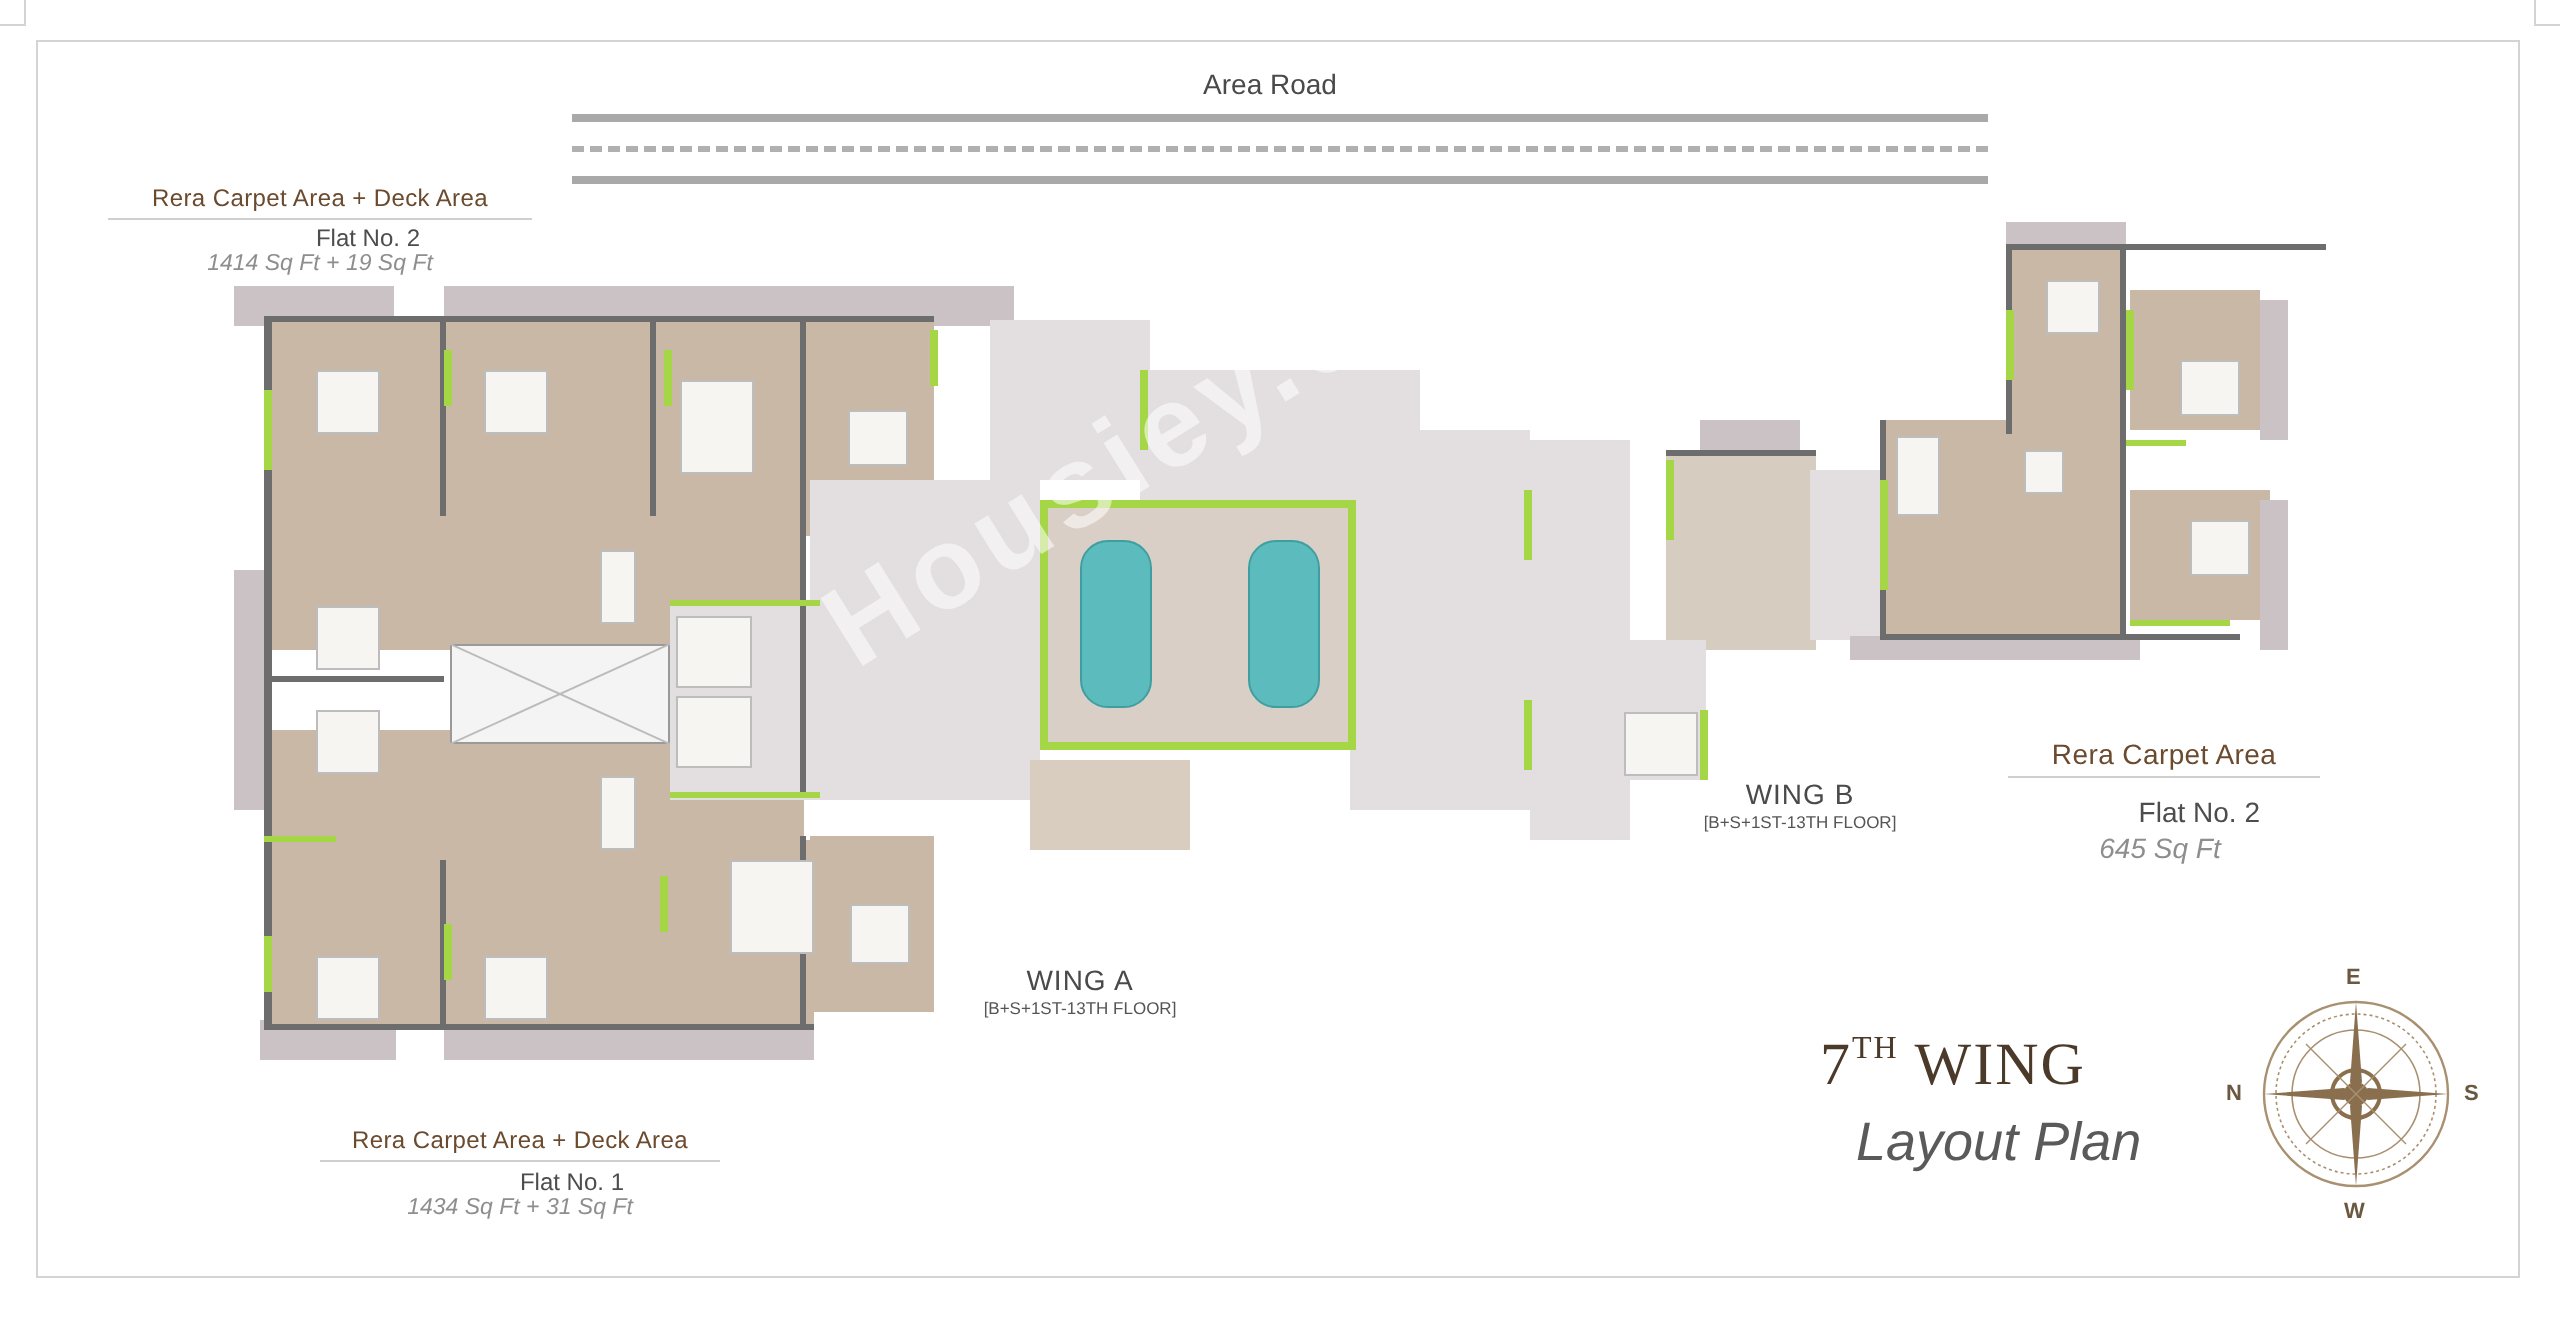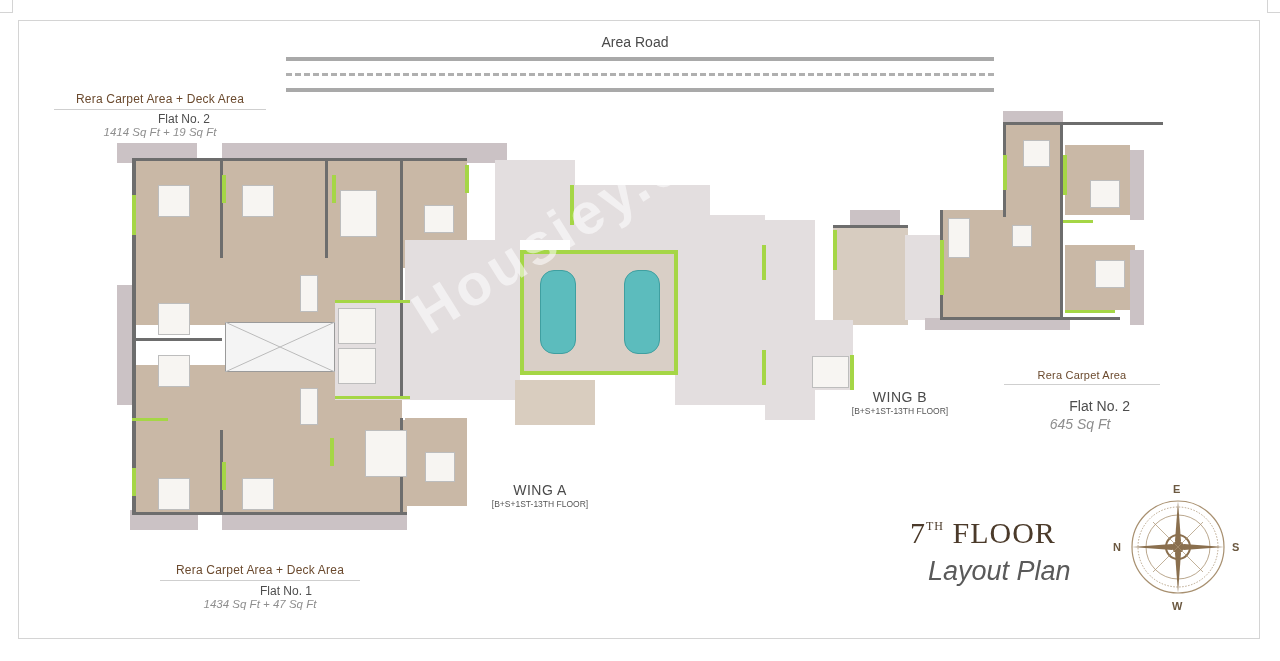--- a/index.html
+++ b/index.html
@@ -10,21 +10,21 @@
   .road-title { position:absolute; left:560px; top:34px; width:150px; text-align:center; font-size:14px; color:#4a4a4a; }
   .road-line { position:absolute; left:286px; width:708px; height:4px; background:#a9a9a9; }
   .road-dash { position:absolute; left:286px; width:708px; height:0; border-top:3px dashed #b0b0b0; }
   .area-heading { position:absolute; font-size:12px; color:#6b4a2e; text-align:center; letter-spacing:0.2px; }
   .area-heading .rule { display:block; height:1px; background:#cfcfcf; margin-top:3px; }
   .flat-no { position:absolute; font-size:12px; color:#4d4d4d; text-align:right; }
   .flat-area { position:absolute; font-size:11.5px; color:#8e8e8e; font-style:italic; text-align:center; }
   .wing-name { position:absolute; font-size:14px; color:#4a4a4a; text-align:center; letter-spacing:0.5px; }
   .wing-floors { position:absolute; font-size:8.5px; color:#555; text-align:center; }
   .floor-title { position:absolute; left:910px; top:516px; font-family:"Liberation Serif", serif; font-size:30px; color:#4b3a2a; letter-spacing:1px; }
-  .floor-title sup { font-size:12px; vertical-align:13px; }
+  .floor-title sup { font-size:16px; vertical-align:13px; }
   .layout-sub { position:absolute; left:928px; top:556px; font-size:27px; font-style:italic; color:#5a5a5a; font-weight:300; }
   .compass-letter { position:absolute; font-size:11px; color:#6b5840; font-weight:bold; }
   .room { position:absolute; background:#c9b8a6; }
   .wall { position:absolute; background:#6d6d6d; }
   .green { position:absolute; background:#a5d646; }
   .chajja { position:absolute; background:#cbc2c5; }
   .common { position:absolute; background:#e3dedf; }
   .white-box { position:absolute; background:#f7f5f2; border:1px solid #bdbdbd; }
   .car { position:absolute; width:34px; height:82px; border-radius:14px; background:#5cbcbd; border:1px solid #3f9fa0; }
   .watermark { position:absolute; left:400px; top:290px; font-size:58px; color:rgba(255,255,255,0.55); transform:rotate(-32deg); transform-origin:left top; letter-spacing:4px; font-weight:bold; }
@@ -44,23 +44,23 @@
 <div class="area-heading" style="left:54px;top:92px;width:212px;">
   <span>Rera Carpet Area + Deck Area</span><span class="rule"></span>
 </div>
 <div class="flat-no" style="left:110px;top:112px;width:100px;">Flat No. 2</div>
 <div class="flat-area" style="left:90px;top:126px;width:140px;">1414 Sq Ft + 19 Sq Ft</div>
 
 <div class="area-heading" style="left:160px;top:563px;width:200px;">
   <span>Rera Carpet Area + Deck Area</span><span class="rule"></span>
 </div>
 <div class="flat-no" style="left:212px;top:584px;width:100px;">Flat No. 1</div>
-<div class="flat-area" style="left:190px;top:598px;width:140px;">1434 Sq Ft + 47 Sq Ft</div>
-
-<div class="area-heading" style="left:1004px;top:369px;width:156px;font-size:11px;">
+<div class="flat-area" style="left:190px;top:598px;width:140px;">1434 Sq Ft + 31 Sq Ft</div>
+
+<div class="area-heading" style="left:1004px;top:369px;width:156px;font-size:14px;">
   <span>Rera Carpet Area</span><span class="rule"></span>
 </div>
 <div class="flat-no" style="left:1030px;top:398px;width:100px;font-size:14px;">Flat No. 2</div>
 <div class="flat-area" style="left:1030px;top:416px;width:100px;font-size:14px;">645 Sq Ft</div>
 
 <div class="chajja" style="left:117px;top:143px;width:80px;height:20px;"></div>
 <div class="chajja" style="left:222px;top:143px;width:285px;height:20px;"></div>
 <div class="chajja" style="left:117px;top:285px;width:18px;height:120px;"></div>
 <div class="chajja" style="left:130px;top:510px;width:68px;height:20px;"></div>
 <div class="chajja" style="left:222px;top:510px;width:185px;height:20px;"></div>
@@ -169,21 +169,21 @@
 
 <div class="white-box" style="left:1023px;top:140px;width:25px;height:25px;"></div>
 <div class="white-box" style="left:1090px;top:180px;width:28px;height:26px;"></div>
 <div class="white-box" style="left:1095px;top:260px;width:28px;height:26px;"></div>
 <div class="white-box" style="left:948px;top:218px;width:20px;height:38px;"></div>
 <div class="white-box" style="left:1012px;top:225px;width:18px;height:20px;"></div>
 
 <div class="wing-name" style="left:850px;top:389px;width:100px;">WING B</div>
 <div class="wing-floors" style="left:838px;top:406px;width:124px;">[B+S+1ST-13TH FLOOR]</div>
 
-<div class="floor-title"><span>7</span><sup>TH</sup><span> FLOOR</span></div>
+<div class="floor-title"><span>7</span><sup>TH</sup><span> WING</span></div>
 <div class="layout-sub">Layout Plan</div>
 
 <svg class="abs" style="left:1128px;top:497px;" width="100" height="100" viewBox="0 0 100 100">
   <circle cx="50" cy="50" r="46" fill="none" stroke="#a89070" stroke-width="1.2"></circle>
   <circle cx="50" cy="50" r="40" fill="none" stroke="#a89070" stroke-width="0.8" stroke-dasharray="1.5 1.5"></circle>
   <circle cx="50" cy="50" r="32" fill="none" stroke="#a89070" stroke-width="0.8"></circle>
   <circle cx="50" cy="50" r="12" fill="none" stroke="#8a6f4e" stroke-width="2"></circle>
   <circle cx="50" cy="50" r="6" fill="#8a6f4e"></circle>
   <polygon points="50,4 53,44 50,50 47,44" fill="#8a6f4e"></polygon>
   <polygon points="50,96 53,56 50,50 47,56" fill="#8a6f4e"></polygon>

